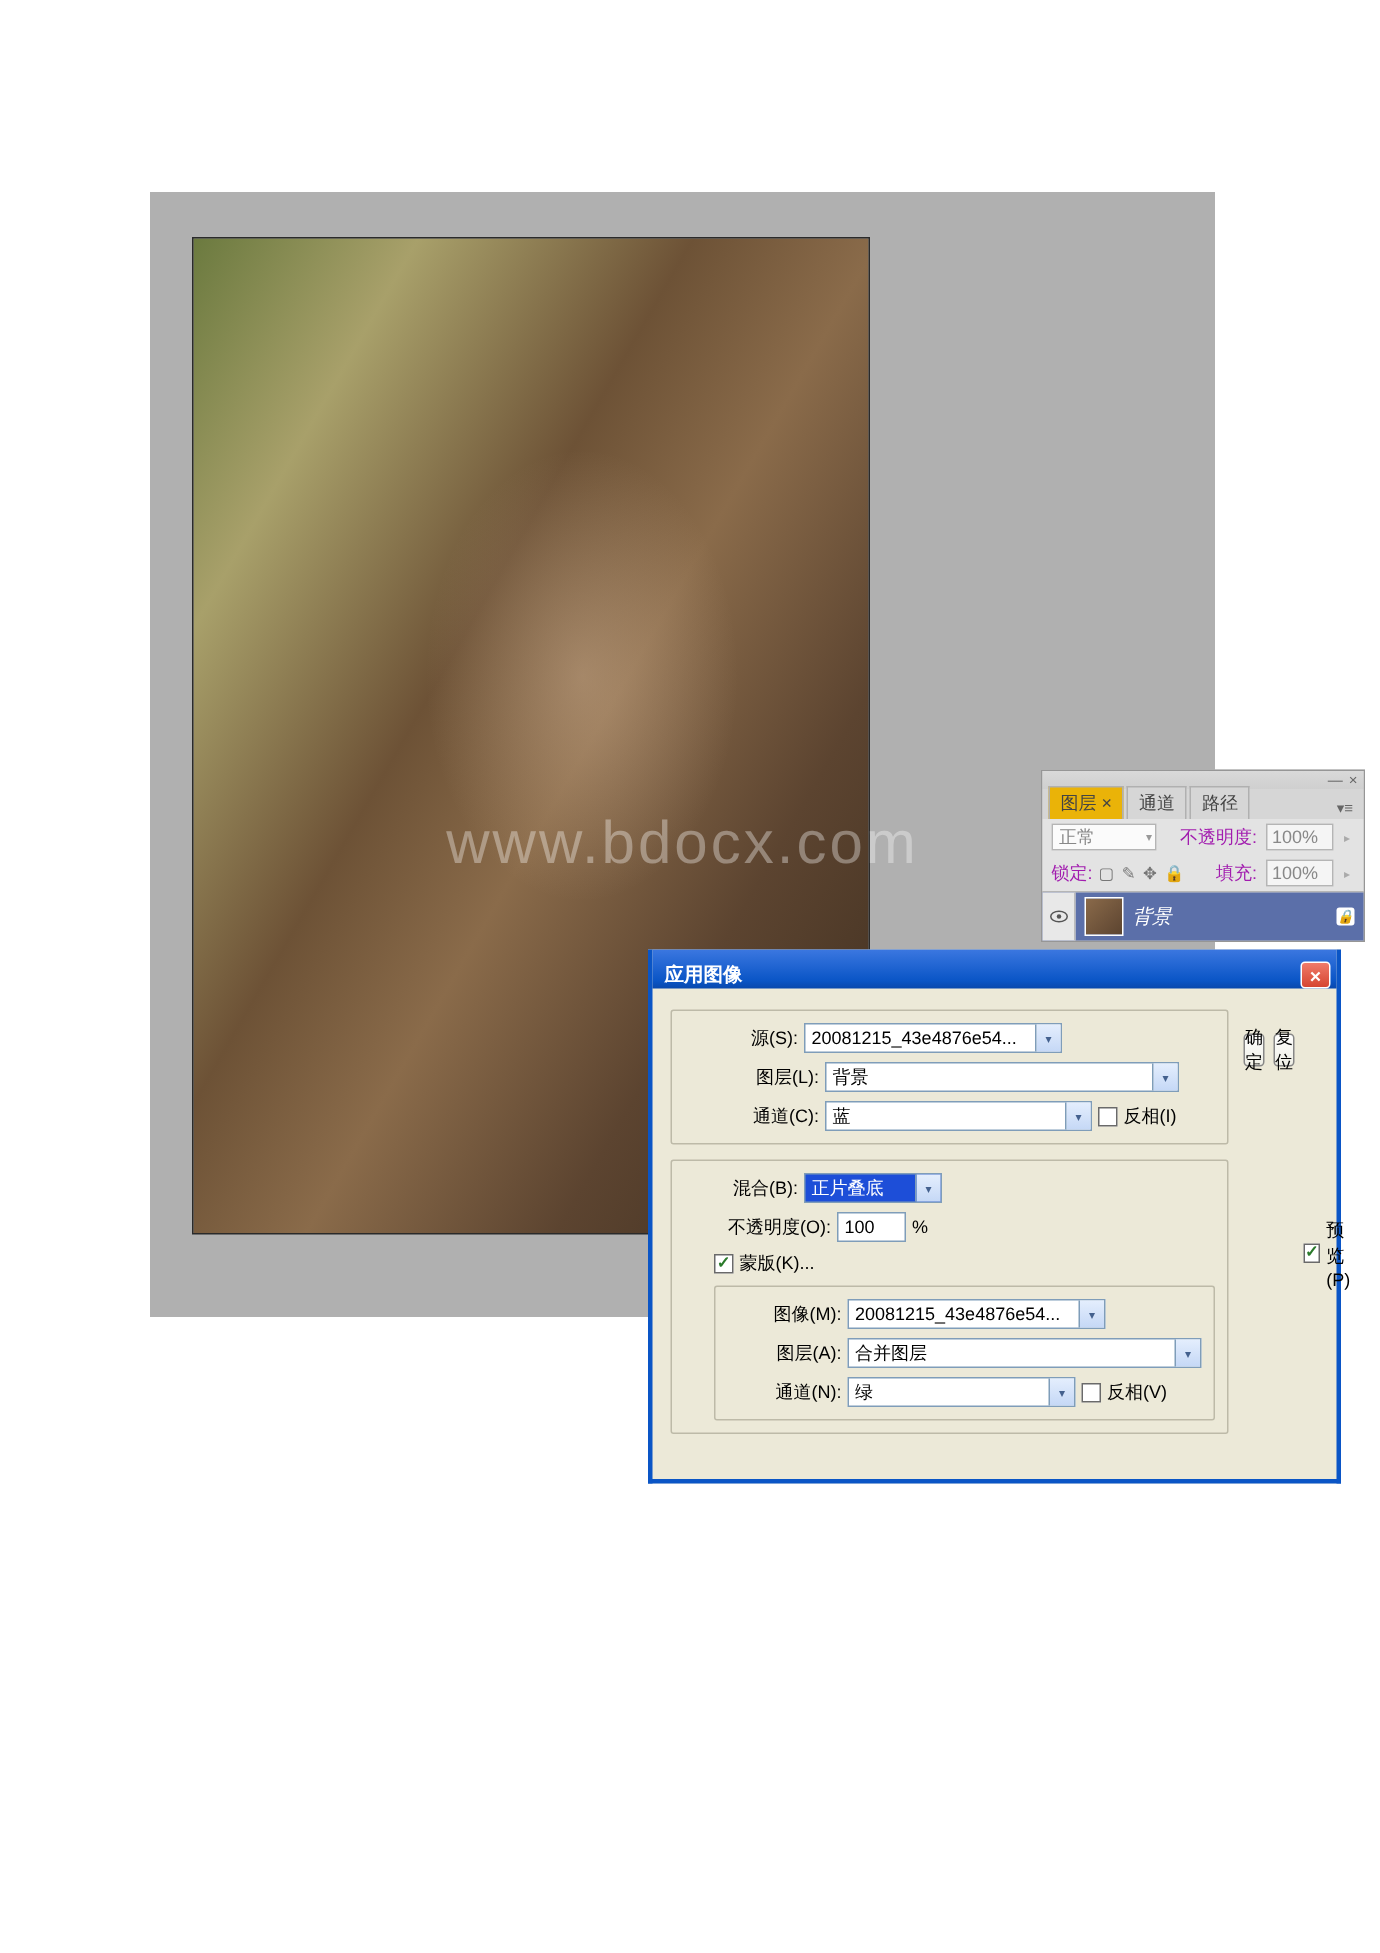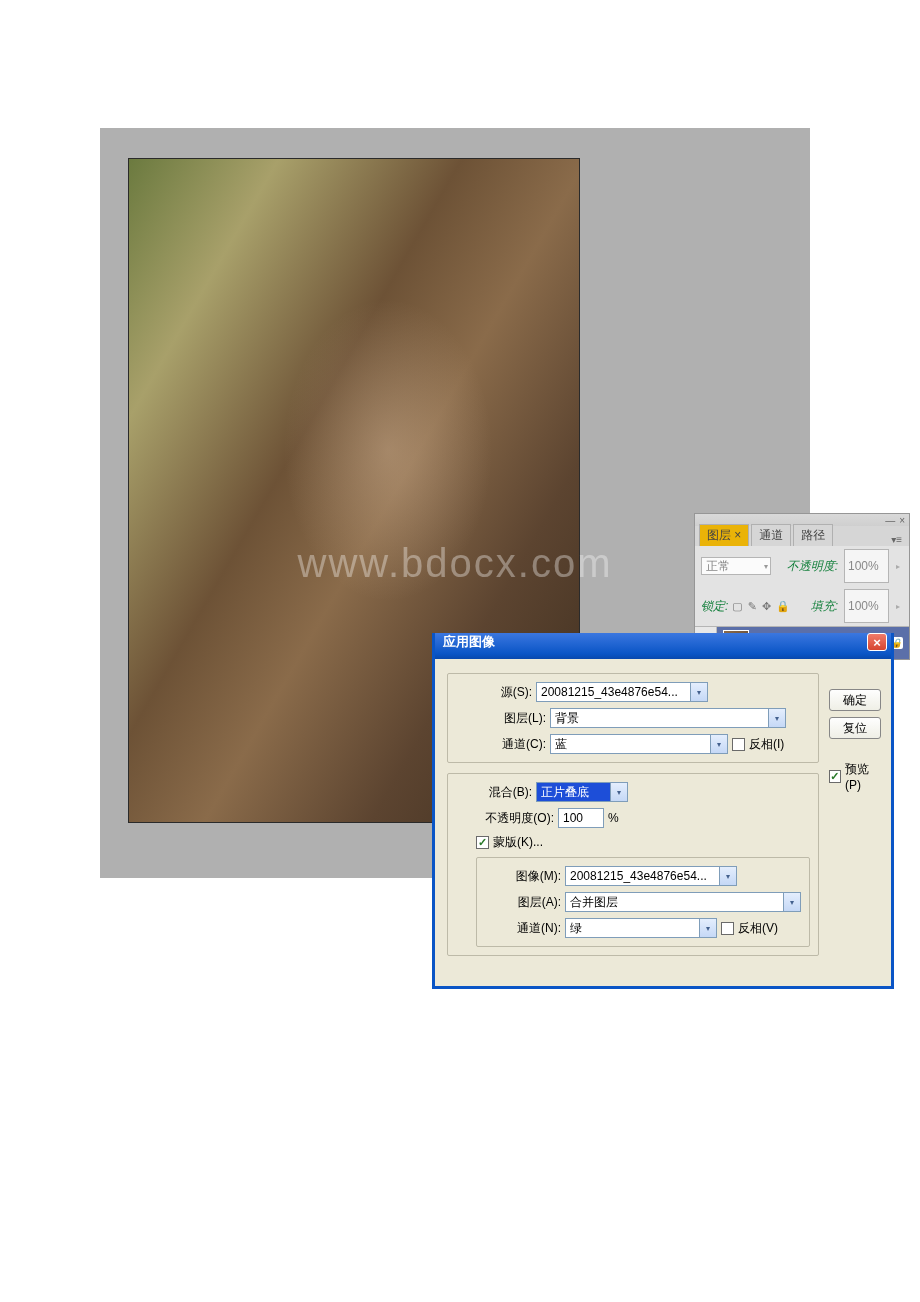--- a/index.html
+++ b/index.html
@@ -115,30 +115,30 @@
     color:#888;
   }
   .mini-select .sel-arrow{
     position:absolute;
     right:2px;
     top:50%;
     transform:translateY(-50%);
     font-size:8px;
     color:#999;
   }
-  .gray-label{ color:#15803d;font-style:italic; }
+  .gray-label{ color:#a21caf; }
   .pct-box{
     width:45px;
     height:18px;
     border:1px solid #b5b5b5;
     background:#f5f5f5;
     color:#888;
     display:inline-flex;
     align-items:center;
-    padding:16px 3px;
+    padding:0 3px;
     margin-left:2px;
   }
   .pct-arrow{ font-size:8px; color:#aaa; padding:0 3px; }
   .lock-icons{
     display:inline-flex;
     gap:5px;
     color:#777;
     font-size:11px;
   }
   .layer-list{
@@ -191,21 +191,21 @@
     width: 462px;
     background:#ece9d8;
     border:3px solid #0a55c6;
     border-top:none;
   }
   .dlg-title {
     height:26px;
     background: linear-gradient(#3b77e0,#0a55c6 80%,#0848ad);
     color:#fff;
     display:flex;
-    align-items:flex-start;
+    align-items:flex-end;
     padding:0 4px 0 8px;
     font-size: 13px;
     font-weight:bold;
   }
   .close-btn{
     margin-left:auto;
     width:20px;height:18px;
     background:linear-gradient(#f07b6a,#d64530);
     border:1px solid #fff;
     border-radius:3px;
@@ -214,21 +214,21 @@
     display:flex;align-items:center;justify-content:center;
     font-family:Arial,sans-serif;
     font-size:13px;
   }
   .dlg-body{
     padding: 14px 10px 20px 12px;
     display:flex;
     gap:10px;
   }
   .dlg-left{ flex:1; }
-  .dlg-right{ width:90px; display:flex; flex-direction:column; gap:6px; padding-top:16px;}
+  .dlg-right{ width:90px; display:flex; flex-direction:row; gap:6px; padding-top:16px;}
   .btn{
     height:22px;
     border:1px solid #878787;
     border-radius:3px;
     background:linear-gradient(#fefefe,#efefe6);
     display:flex;
     align-items:center;
     justify-content:center;
     font-size:12px;
   }

